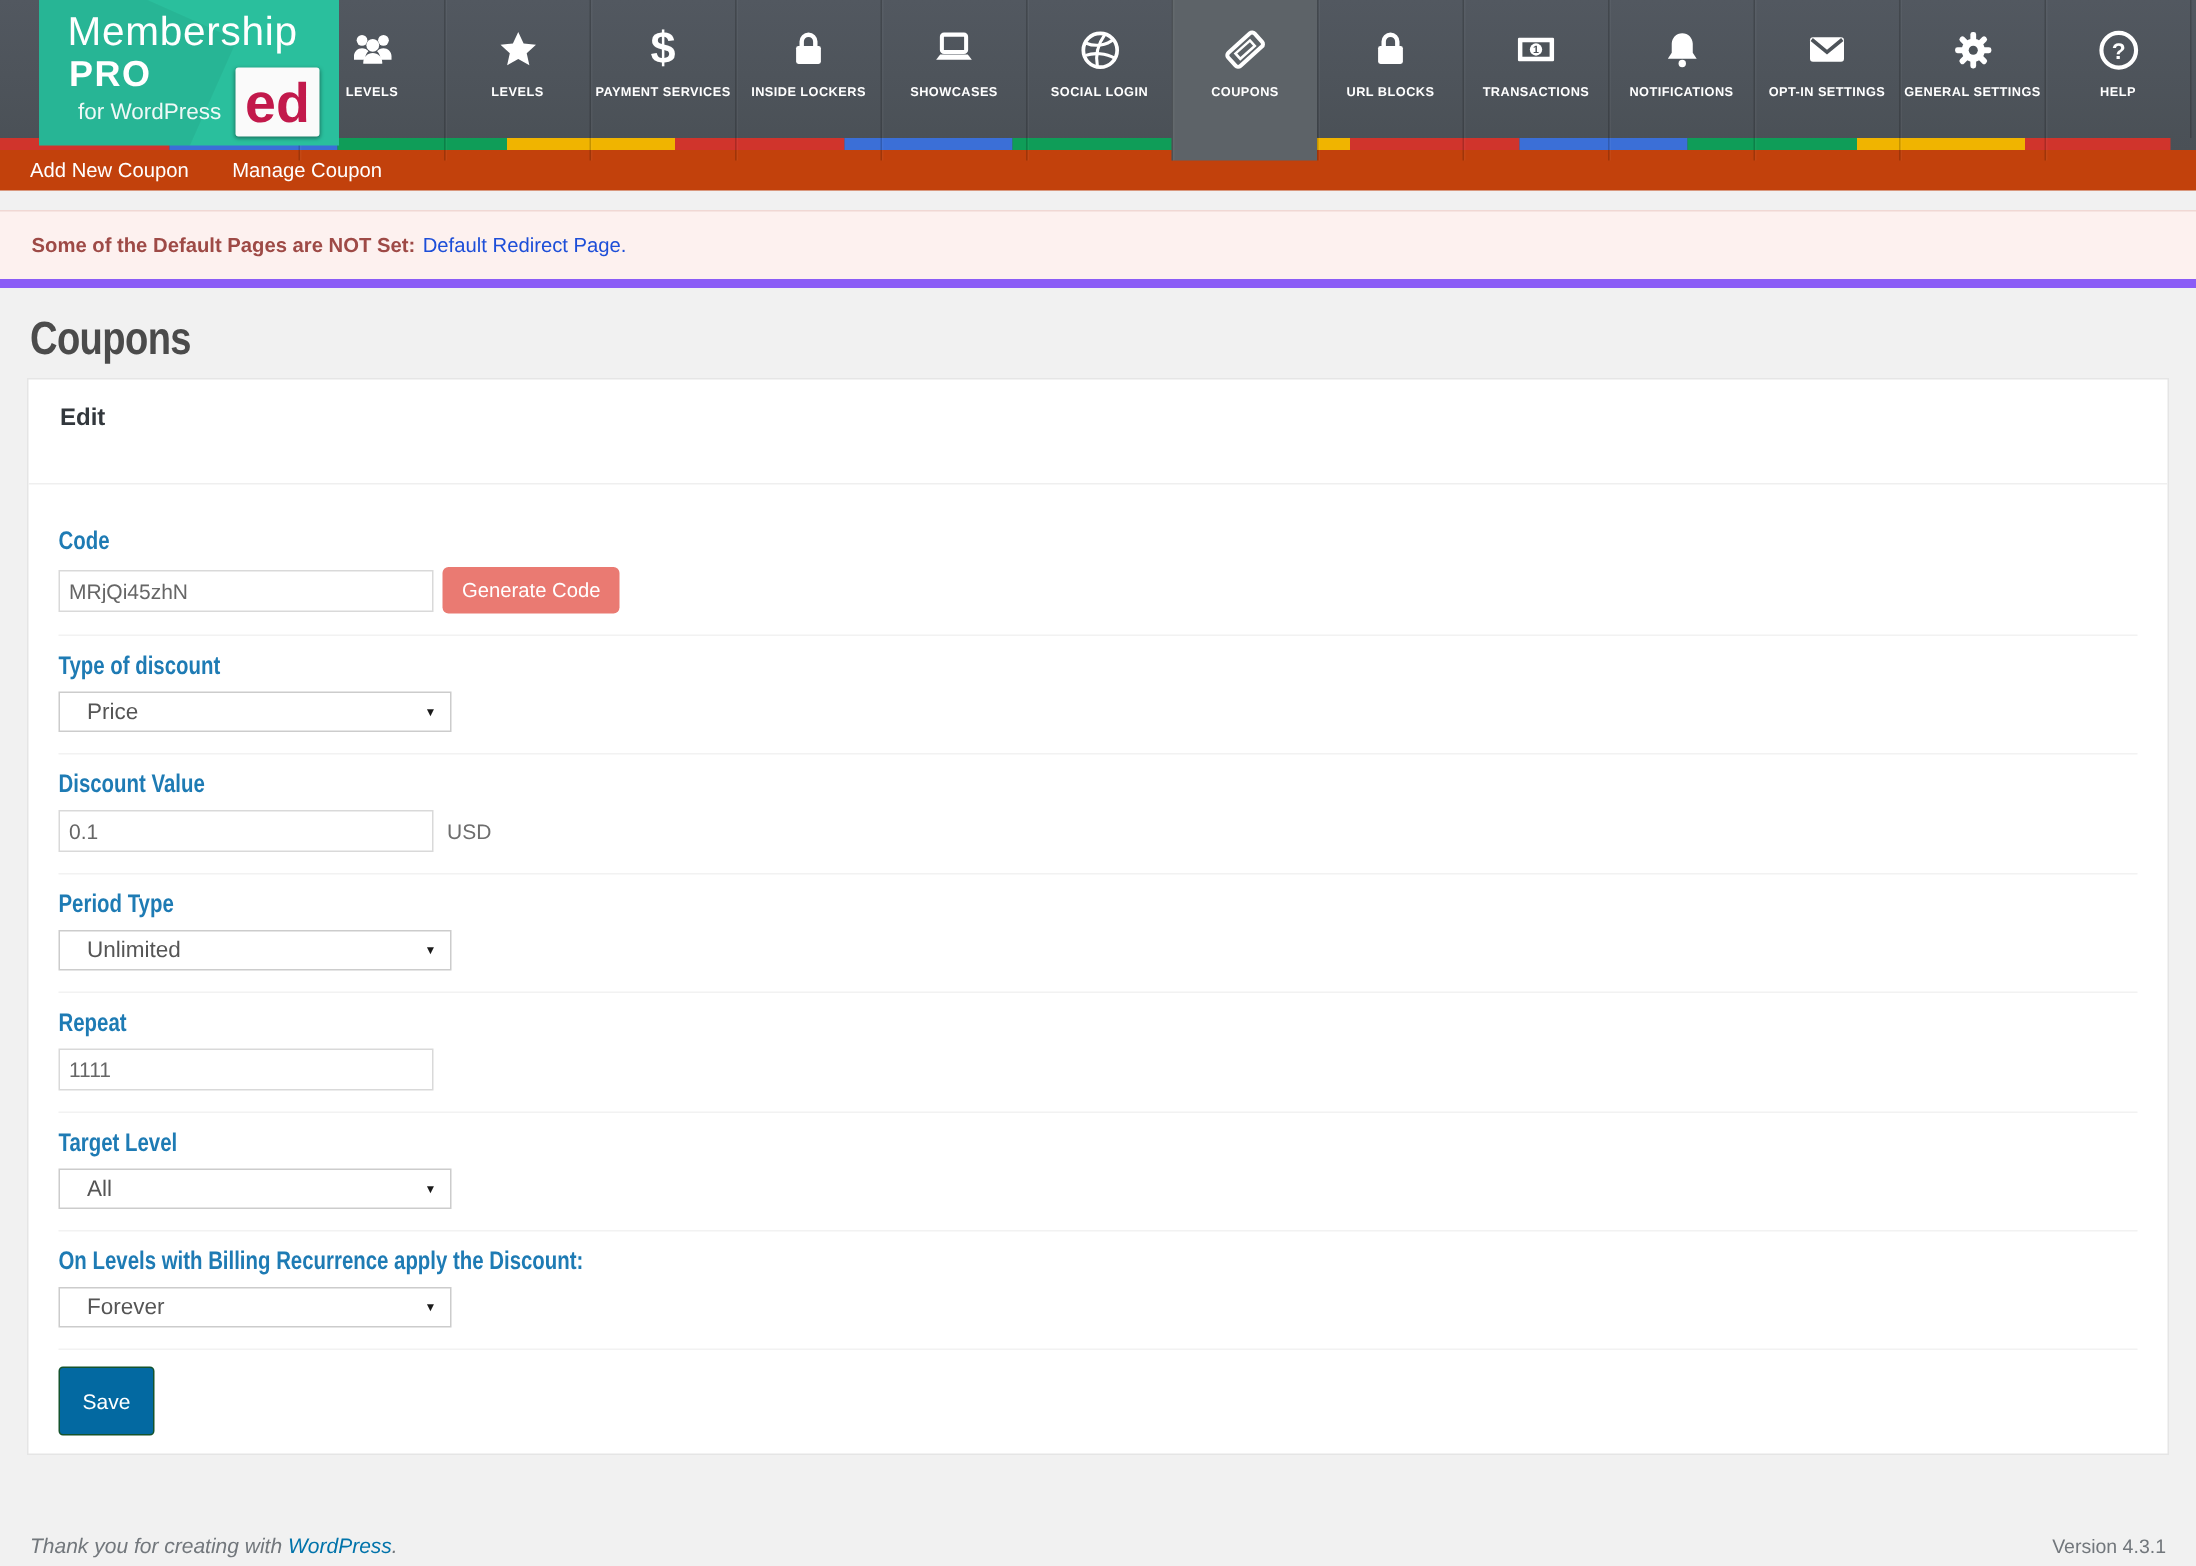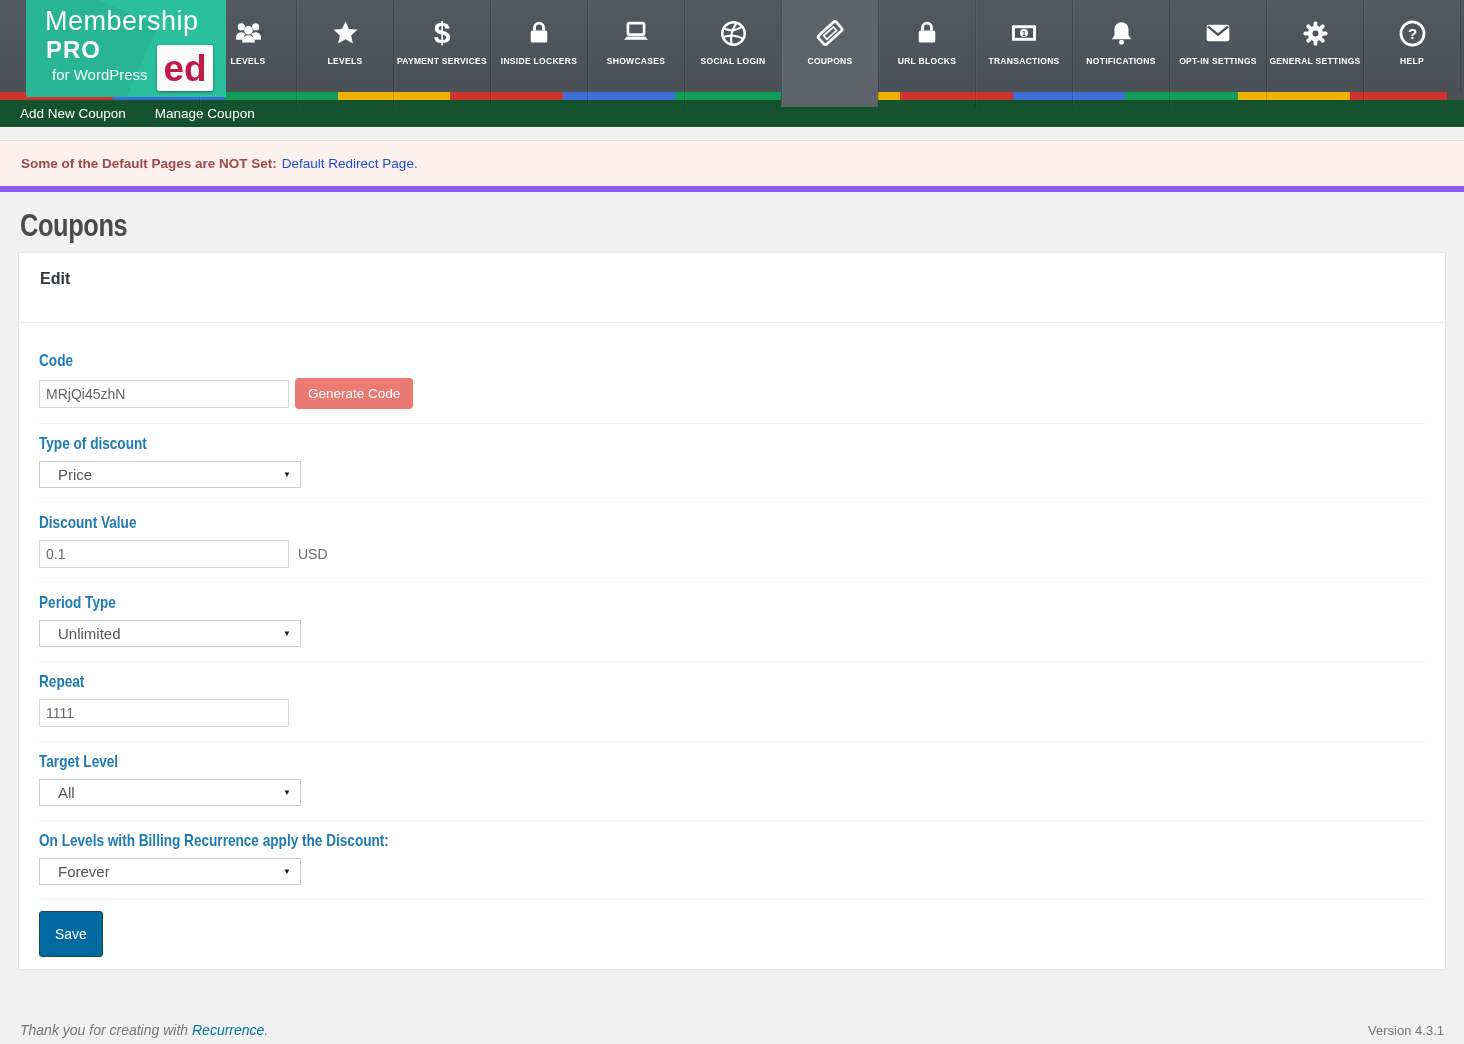--- a/index.html
+++ b/index.html
@@ -23,21 +23,21 @@
 
   
   .logo { position:absolute; left:0; top:0; width:200px; height:97px; background:#2abf9d; z-index:3; overflow:hidden;margin-left:26px; }
   .logo::before { content:""; position:absolute; left:-40px; top:-10px; width:150px; height:140px; background:rgba(0,0,0,.05); transform:rotate(24deg); }
   .logo-title { position:absolute; left:19px; top:6px; font-size:27px; color:#fff; letter-spacing:.5px; }
   .logo-sub { position:absolute; left:20px; top:36px; font-size:24px; font-weight:700; color:#fff; letter-spacing:1px; }
   .logo-tag { position:absolute; left:26px; top:66px; font-size:15px; color:rgba(255,255,255,.92); }
   .logo-badge { position:absolute; right:13px; bottom:6px; width:56px; height:46px; background:#fafafa; border-radius:2px; box-shadow:0 1px 3px rgba(0,0,0,.45); display:flex; align-items:center; justify-content:center; font-size:37px; font-weight:700; color:#c2194b; line-height:1; }
 
   
-  .subbar { height:27px; background:#14532d; display:flex; align-items:center; padding-left:20px; }
+  .subbar { height:27px; background:#c2410c; display:flex; align-items:center; padding-left:20px; }
   .subbar-item { margin-right:29px; font-size:13.5px; color:#fff; cursor:pointer; }
 
   
   .notice { margin-top:13px; height:45px; background:#fdf1ef; border-top:1px solid #f0d8d4; border-bottom:6px solid #8b5cf6; display:flex; align-items:center; padding-left:21px; font-size:13.5px; }
   .notice-bold { font-weight:700; color:#9e4a46; margin-right:5px; }
   .notice-text { color:#1d4ed8; }
 
   
   .main { padding:0 18px; }
   .page-title { margin:16px 0 8px 2px; font-size:31px; line-height:36px; color:#4b4b4b; font-weight:700; }
@@ -314,18 +314,18 @@
         </div>
 
         <div class="save-row">
           <button class="save-btn">Save</button>
         </div>
 
       </div>
     </div>
 
     <div class="footer">
-      <span class="thanks"><span>Thank you for creating with</span> <a>Recurrence</a><span>.</span></span>
+      <span class="thanks"><span>Thank you for creating with</span> <a>WordPress</a><span>.</span></span>
       <span class="version">Version 4.3.1</span>
     </div>
   </div>
 
 </div>
 
 </body></html>

